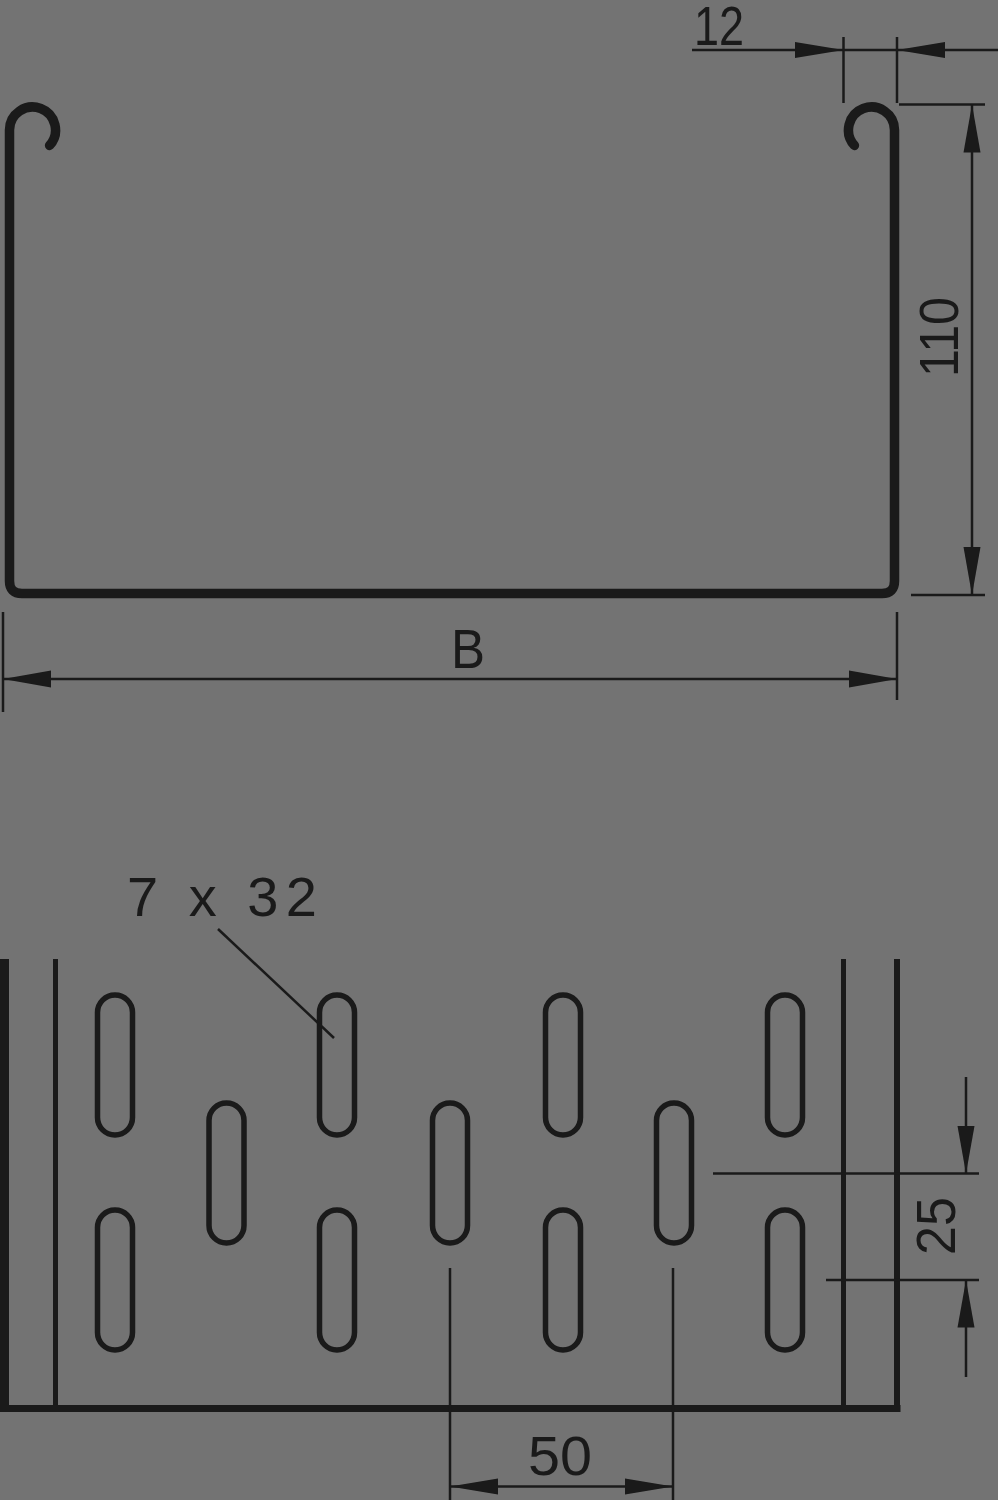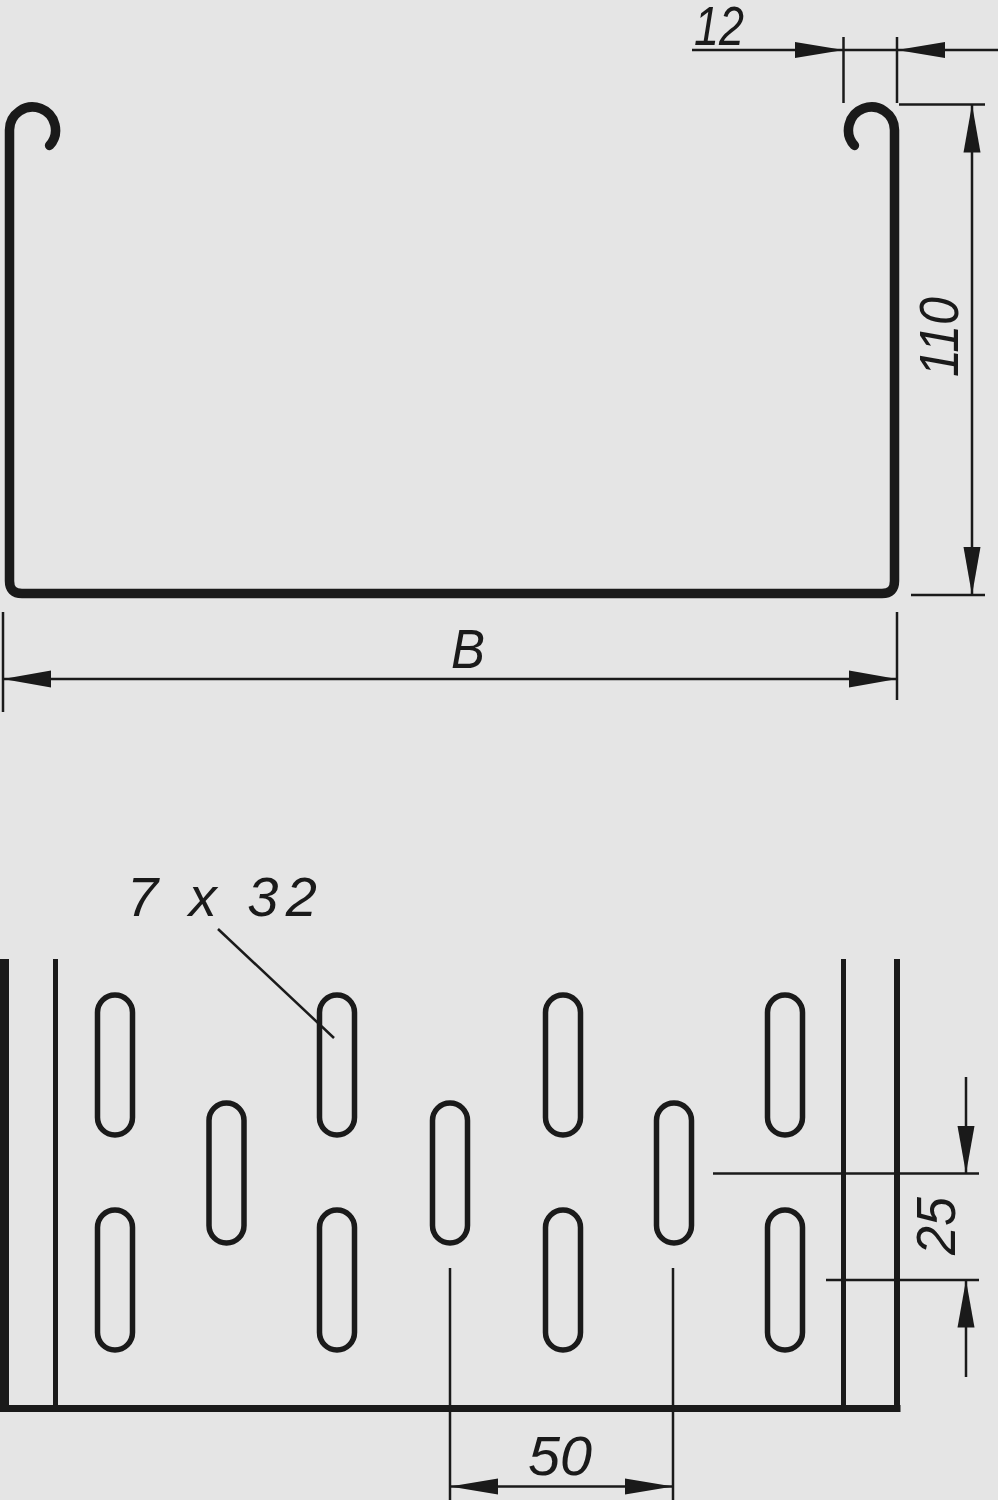--- a/index.html
+++ b/index.html
@@ -4,23 +4,22 @@
 <style>
   html, body {
     margin: 0;
     padding: 0;
     background: #ffffff;
   }
   .drawing-canvas {
     position: relative;
     width: 998px;
     height: 1500px;
-    background: #e5e5e5;
+    background: #737373;
     overflow: hidden;
-    font-style: italic;
   }
   svg { display: block; }
   .dim-text {
     font-family: "Liberation Sans", sans-serif;
     font-size: 56px;
     fill: #1a1a1a;
   }
   .thin  { stroke: #1a1a1a; stroke-width: 2.5; fill: none; }
   .arrow { fill: #1a1a1a; stroke: none; }
 </style>

